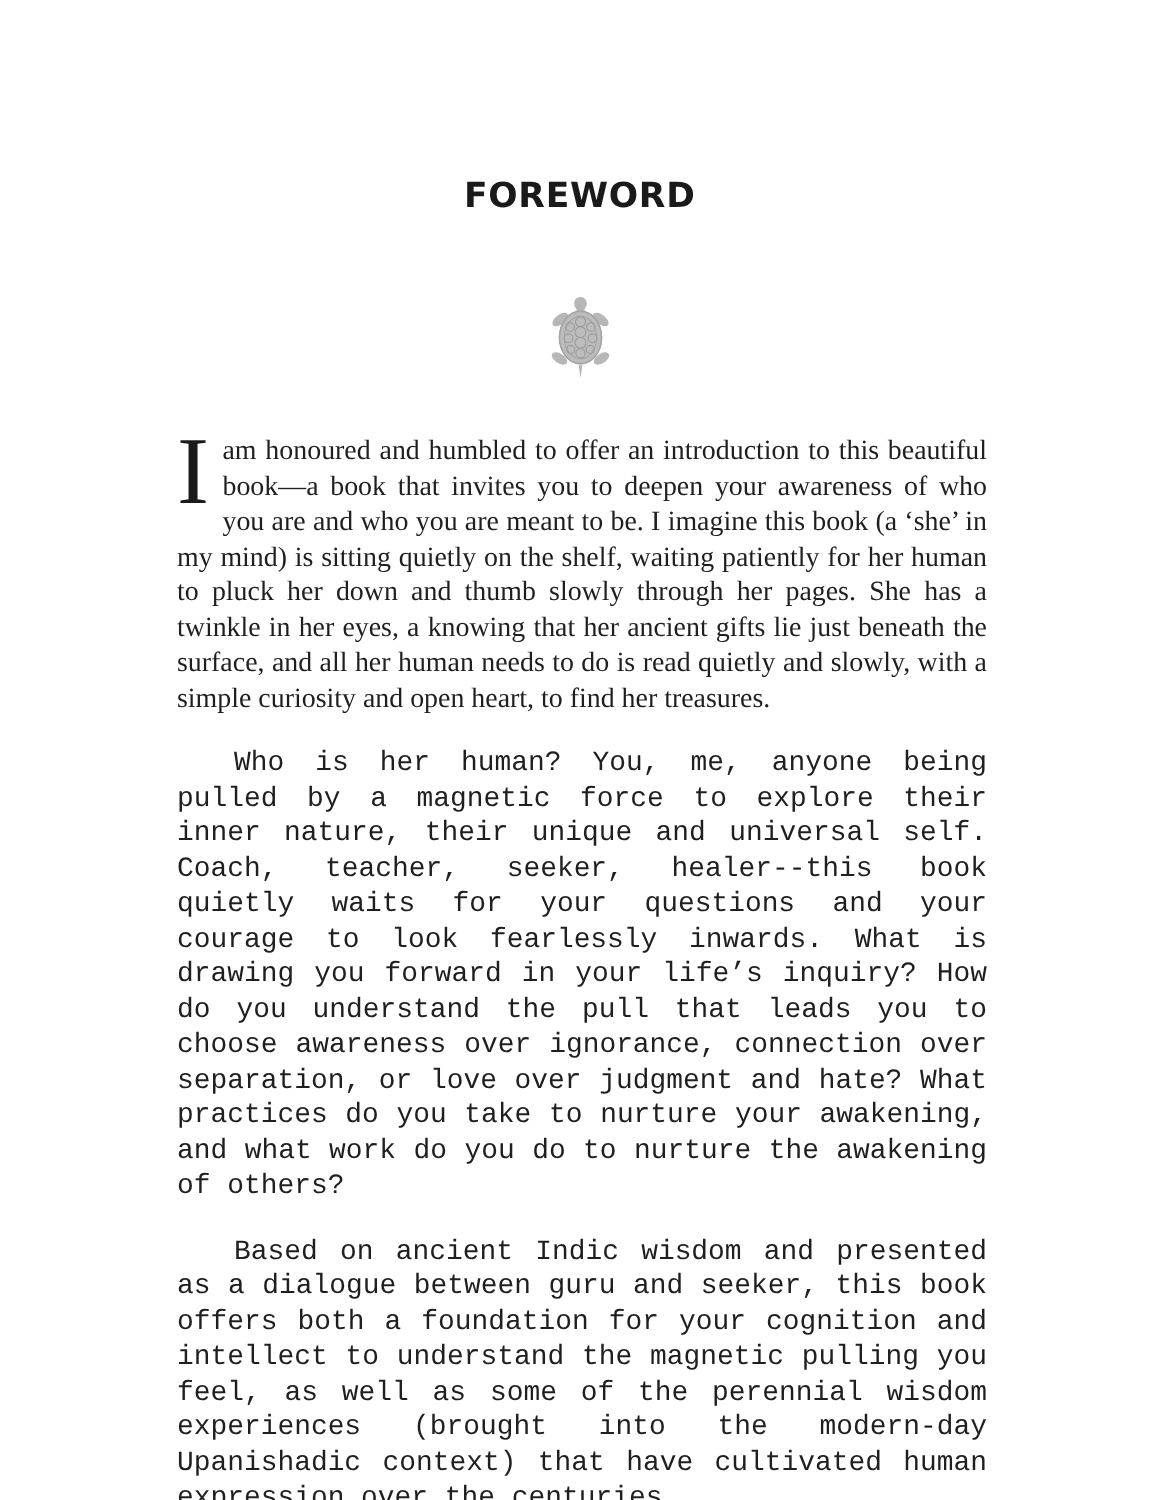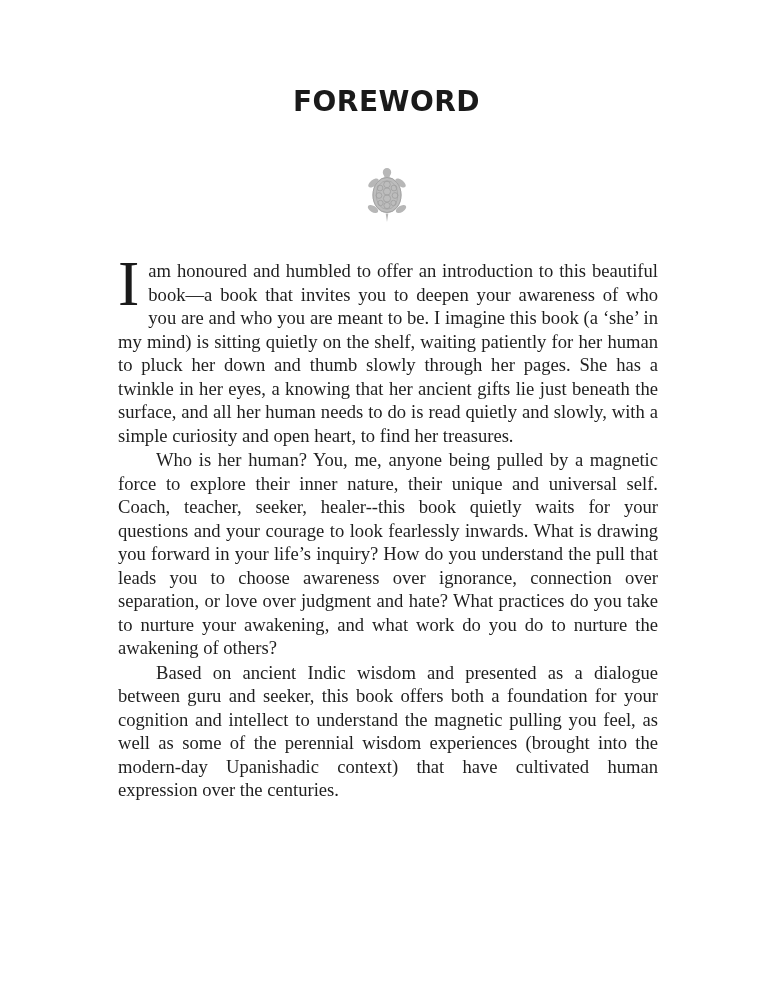--- a/index.html
+++ b/index.html
@@ -12,44 +12,44 @@
   .page {
     position: relative;
     width: 773px;
     height: 1000px;
     background: var(--page-bg);
     overflow: hidden;
     font-family: "Liberation Serif", serif;
     color: var(--text-color);
   }
   .title {
-    margin-top: 89px;
+    margin-top: 119px;
     text-align: center;
     font-family: "DejaVu Sans", sans-serif;
     font-weight: bold;
-    font-size: 28px;
+    font-size: 23px;
     line-height: 25px;
     letter-spacing: 0.5px;
     color: #1a1a1a;
   }
   .ornament {
     margin-top: 53px;
     display: flex;
     justify-content: center;
   }
   .body-text {
     width: 540px;
     margin: 36px auto 0 118px;
     font-size: 18.6px;
     line-height: 23.5px;
     text-align: justify;
     color: var(--text-color);
   }
   .para { margin: 0; }
-  .para.indented { text-indent: 38px; margin-top: 1px; }
+  .para.indented { text-indent: 38px; margin-top: 20px; font-family: Liberation Mono, monospace; }
   .dropcap {
     float: left;
     font-size: 64px;
     line-height: 47px;
     height: 47px;
     padding: 0 9px 0 0;
     margin-top: 1px;
     color: #1a1a1a;
   }
 </style>

